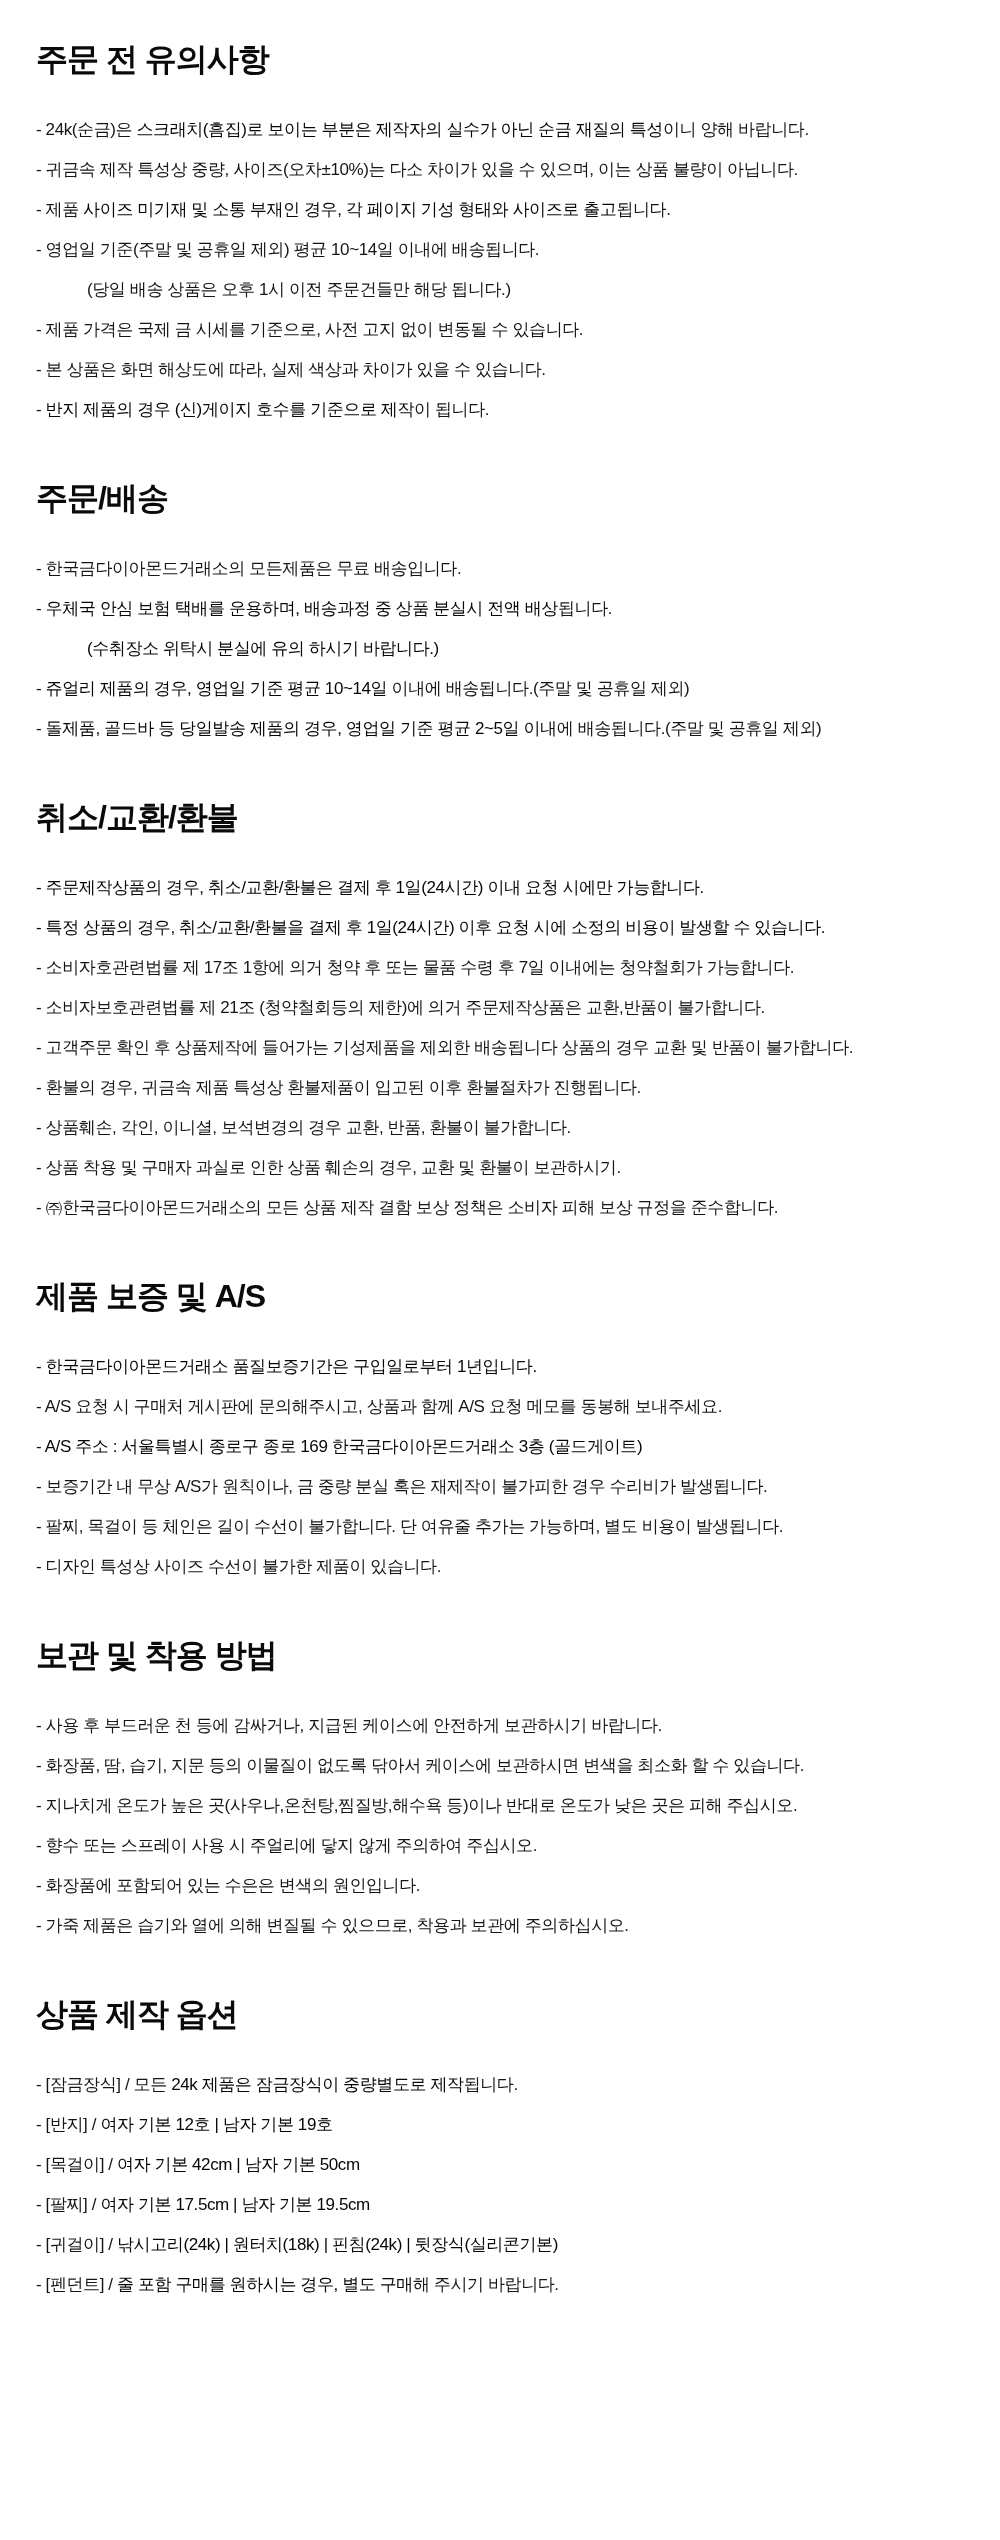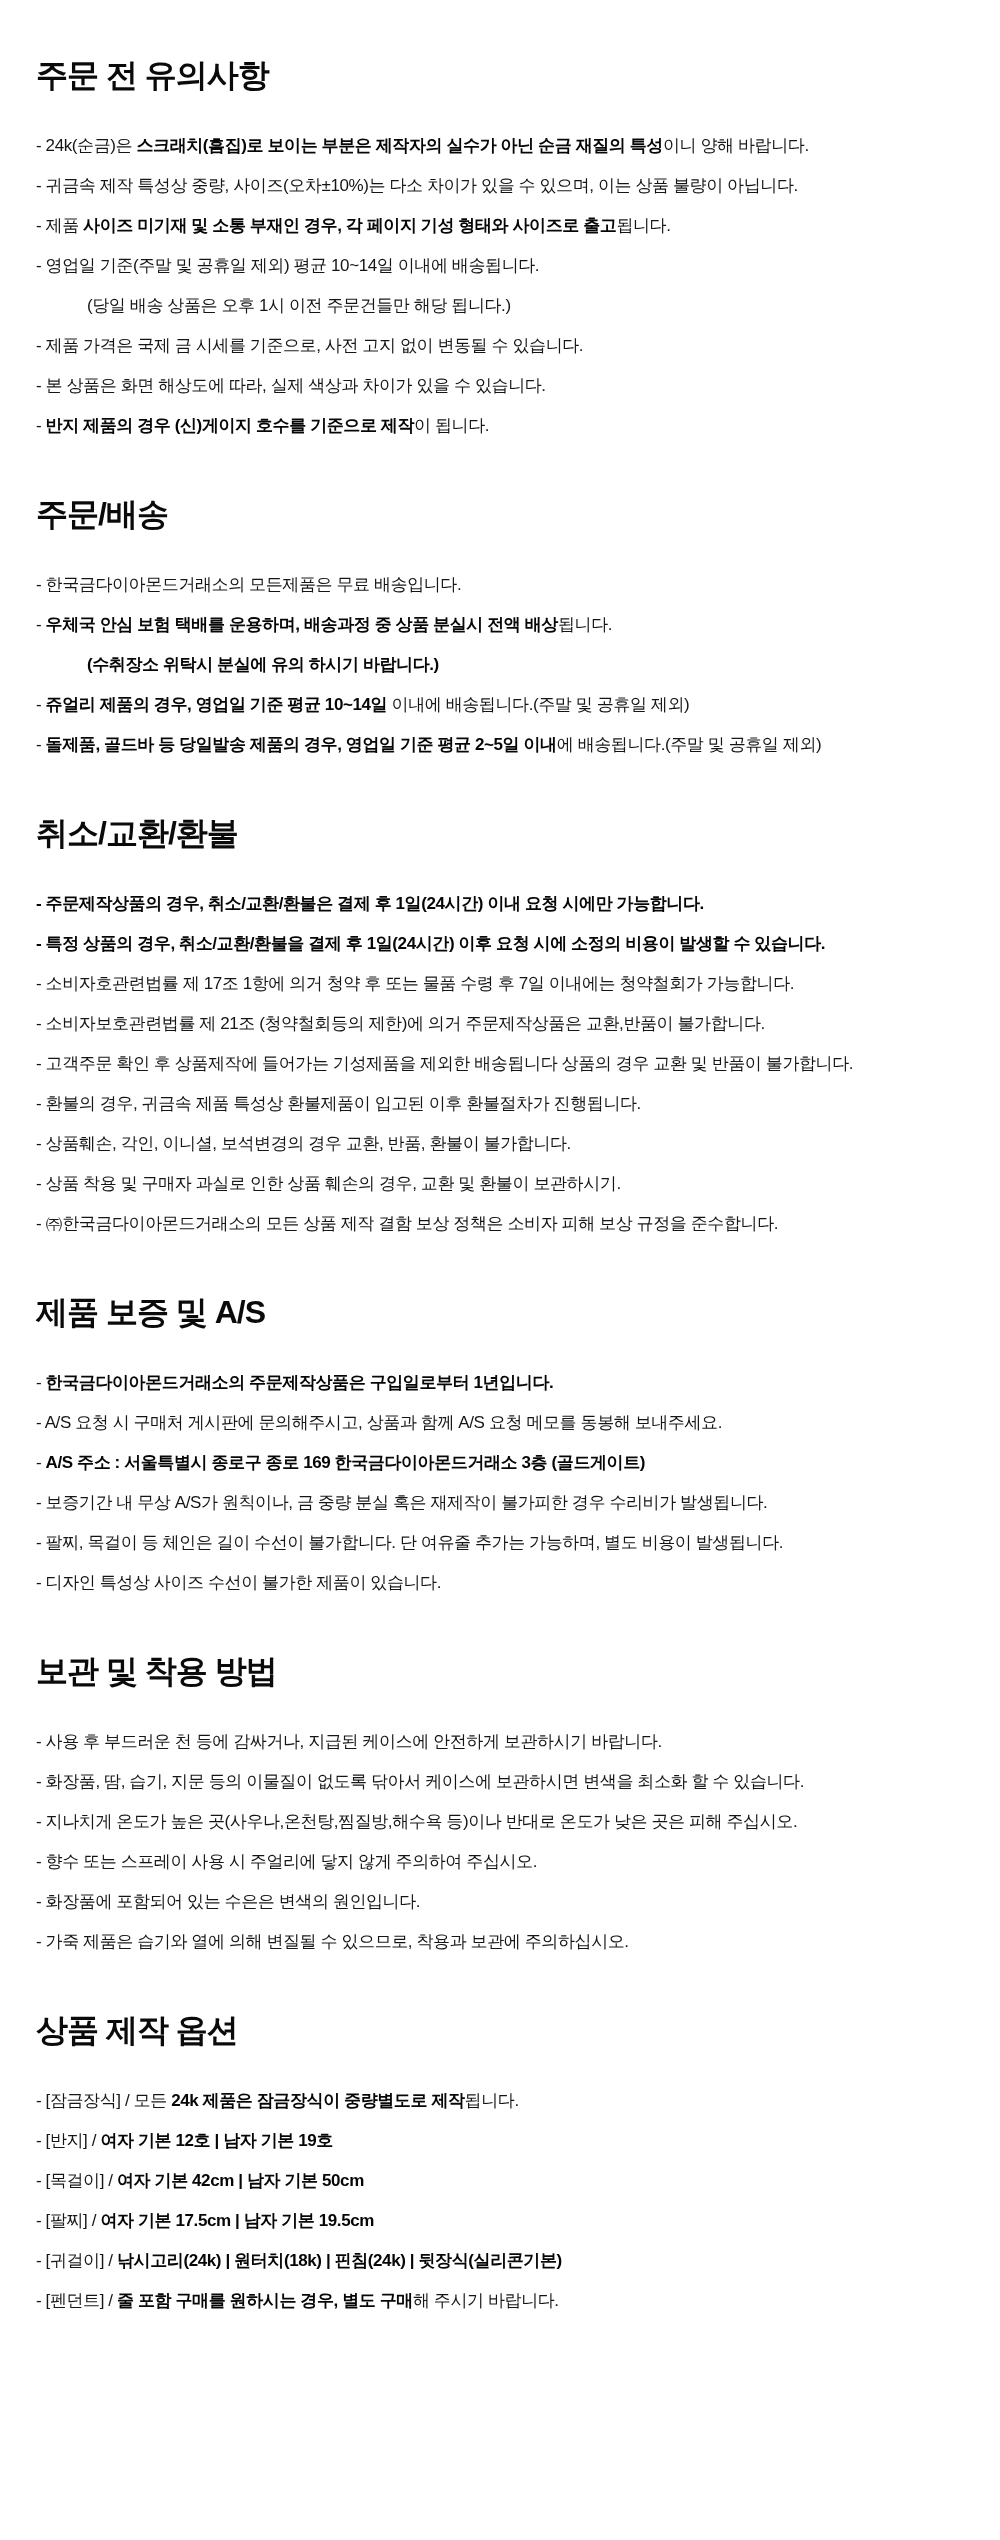--- a/index.html
+++ b/index.html
@@ -8,21 +8,21 @@
     background: #ffffff;
     font-family: "Liberation Sans", "DejaVu Sans", sans-serif;
   }
   .page {
     position: relative;
     width: 1000px;
     height: 2540px;
     background: #ffffff;
     color: #111111;
     box-sizing: border-box;
-    padding: 56px 30px 0 36px;
+    padding: 40px 30px 0 36px;
     overflow: hidden;
   }
   .notice-section {
     margin: 0 0 60px 0;
   }
   .section-title {
     margin: 0 0 42px 0;
     font-size: 32px;
     line-height: 38px;
     font-weight: 800;
@@ -38,21 +38,21 @@
     line-height: 19px;
     letter-spacing: -0.4px;
     color: #151515;
     white-space: nowrap;
   }
   .notice-line.indent {
     padding-left: 7px;
     margin-left: 44px;
   }
   .seg-bold {
-    font-weight: 700;
+    font-weight: 400;
     color: #060606;
   }
   .seg-reg {
     font-weight: 400;
   }
 </style>
 </head>
 <body>
 
 <div class="page">
@@ -93,21 +93,21 @@
           <p class="notice-line"><span class="seg-reg">- 환불의 경우, 귀금속 제품 특성상 환불제품이 입고된 이후 환불절차가 진행됩니다.</span></p>
           <p class="notice-line"><span class="seg-reg">- 상품훼손, 각인, 이니셜, 보석변경의 경우 교환, 반품, 환불이 불가합니다.</span></p>
           <p class="notice-line"><span class="seg-reg">- 상품 착용 및 구매자 과실로 인한 상품 훼손의 경우, 교환 및 환불이 보관하시기.</span></p>
           <p class="notice-line"><span class="seg-reg">- ㈜한국금다이아몬드거래소의 모든 상품 제작 결함 보상 정책은 소비자 피해 보상 규정을 준수합니다.</span></p>
         </div>
   </section>
 
   <section class="notice-section">
     <h2 class="section-title">제품 보증 및 A/S</h2>
     <div class="section-lines">
-          <p class="notice-line"><span class="seg-reg">- </span><span class="seg-bold">한국금다이아몬드거래소의 주문제작상품은 구입일로부터 1년입니다.</span></p>
+          <p class="notice-line"><span class="seg-reg">- </span><span class="seg-bold">한국금다이아몬드거래소 품질보증기간은 구입일로부터 1년입니다.</span></p>
           <p class="notice-line"><span class="seg-reg">- A/S 요청 시 구매처 게시판에 문의해주시고, 상품과 함께 A/S 요청 메모를 동봉해 보내주세요.</span></p>
           <p class="notice-line"><span class="seg-reg">- </span><span class="seg-bold">A/S 주소 : 서울특별시 종로구 종로 169 한국금다이아몬드거래소 3층 (골드게이트)</span></p>
           <p class="notice-line"><span class="seg-reg">- 보증기간 내 무상 A/S가 원칙이나, 금 중량 분실 혹은 재제작이 불가피한 경우 수리비가 발생됩니다.</span></p>
           <p class="notice-line"><span class="seg-reg">- 팔찌, 목걸이 등 체인은 길이 수선이 불가합니다. 단 여유줄 추가는 가능하며, 별도 비용이 발생됩니다.</span></p>
           <p class="notice-line"><span class="seg-reg">- 디자인 특성상 사이즈 수선이 불가한 제품이 있습니다.</span></p>
         </div>
   </section>
 
   <section class="notice-section">
     <h2 class="section-title">보관 및 착용 방법</h2>

